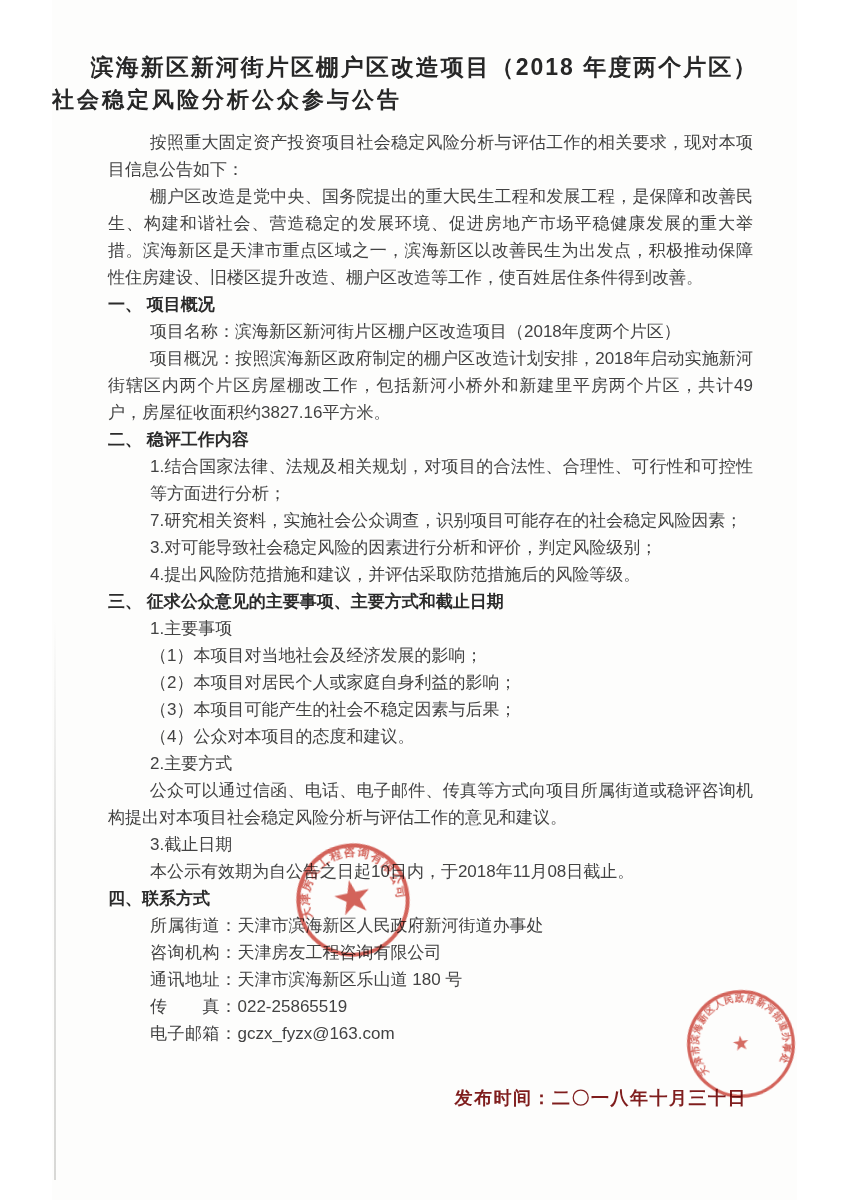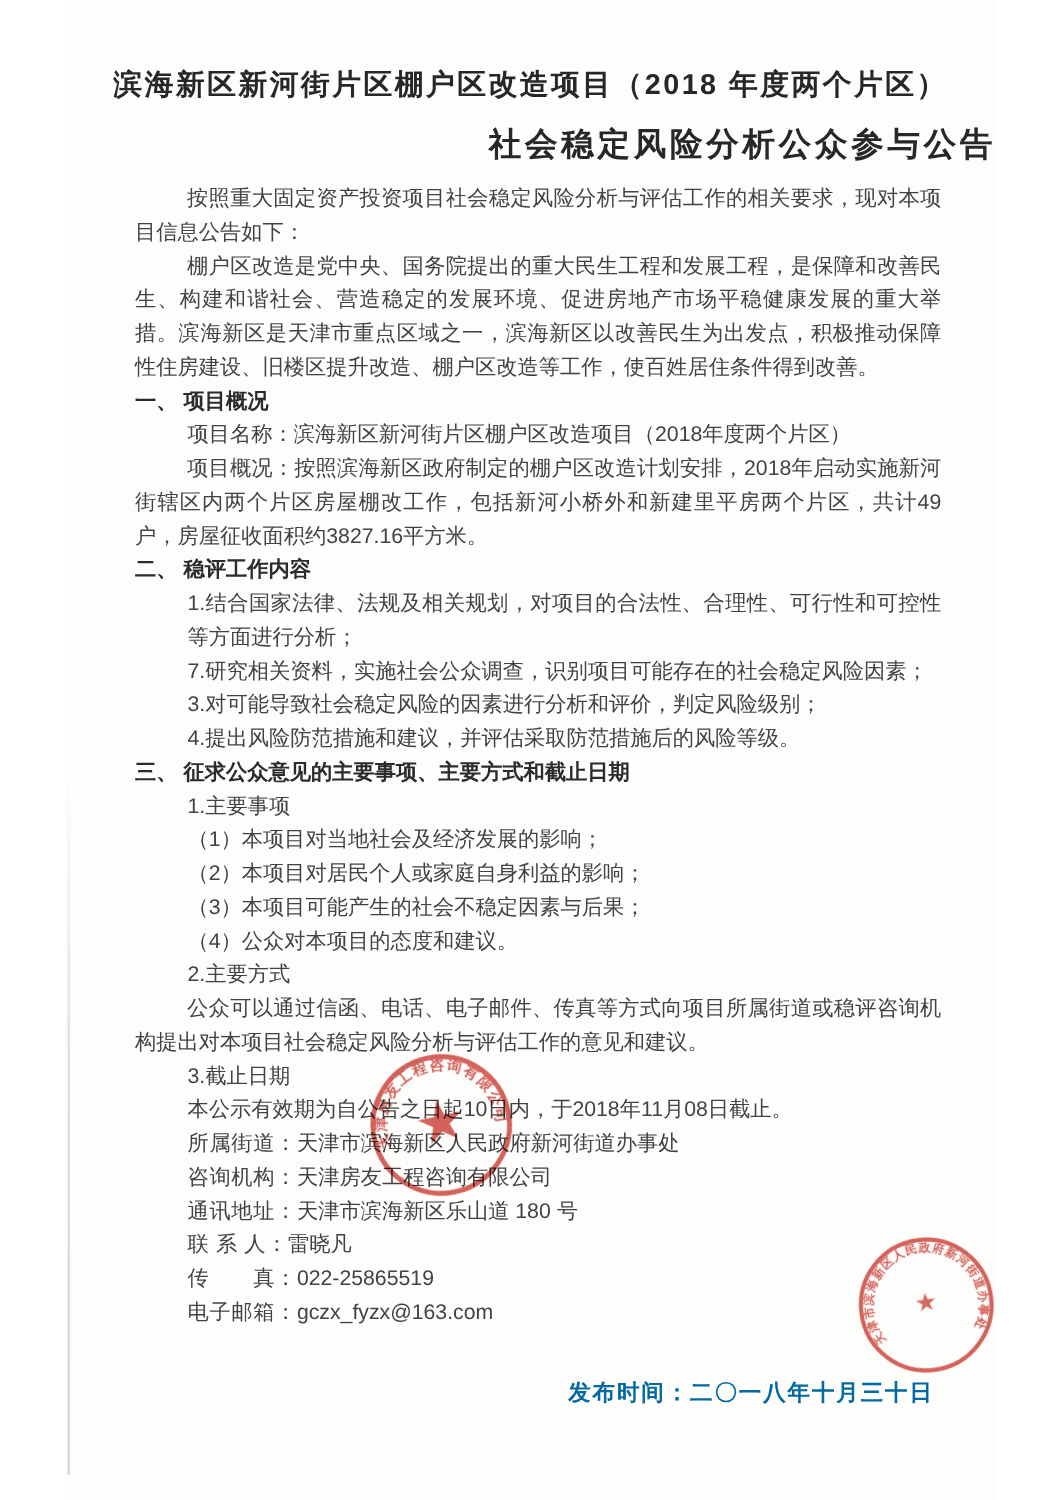--- a/index.html
+++ b/index.html
@@ -6,36 +6,36 @@
   body { background:#ffffff; font-family:"Liberation Sans", sans-serif; }
   .page {
     position:relative; width:745px; height:1200px; margin:0 auto;
     background:#fdfdfc; overflow:hidden; color:#3d3d3d;
   }
   .title1 {
     padding-top:52px; text-align:center; font-size:23px; line-height:31px;
     font-weight:bold; color:#272727; letter-spacing:2px;
   }
   .title2 {
-    margin-top:17px; text-align:right; font-size:26px; line-height:31px;
+    margin-top:1px; text-align:left; font-size:22px; line-height:31px;
     font-weight:bold; color:#272727; letter-spacing:3px;
   }
   .content {
     position:relative; z-index:1;
     margin:14px 44px 0 56px; font-size:17px; line-height:27px;
     text-align:justify; color:#424242;
   }
   .para  { text-indent:2.45em; }
   .line  { padding-left:42px; }
   .h     { font-weight:bold; color:#2b2b2b; }
   .contact-label { letter-spacing:0.5px; }
   .footer {
     position:relative; z-index:1;
     margin:38px 44px 0 56px; text-align:right; padding-right:6px;
-    font-size:18px; line-height:26px; font-weight:bold; color:#0369a1; letter-spacing:1.5px;
+    font-size:18px; line-height:26px; font-weight:bold; color:#7f1d1d; letter-spacing:1.5px;
   }
   
   .stamp { position:absolute; z-index:2; color:#cf4e44; mix-blend-mode:multiply; opacity:.88; filter:blur(.3px); }
   .stamp svg { display:block; width:100%; height:100%; }
   .stamp-star {
     position:absolute; left:50%; top:50%; transform:translate(-50%,-56%);
     color:#cf4e44; line-height:1; user-select:none;
   }
   .stamp1 { left:242px; top:841px; width:118px; height:118px; transform:rotate(-12deg); }
   .stamp1 .stamp-star { font-size:46px; }
@@ -78,31 +78,29 @@
     <div class="line">1.主要事项</div>
     <div class="line">（1）本项目对当地社会及经济发展的影响；</div>
     <div class="line">（2）本项目对居民个人或家庭自身利益的影响；</div>
     <div class="line">（3）本项目可能产生的社会不稳定因素与后果；</div>
     <div class="line">（4）公众对本项目的态度和建议。</div>
     <div class="line">2.主要方式</div>
     <p class="para" style="margin:0">公众可以通过信函、电话、电子邮件、传真等方式向项目所属街道或稳评咨询机构提出对本项目社会稳定风险分析与评估工作的意见和建议。</p>
     <div class="line">3.截止日期</div>
     <div class="line">本公示有效期为自公告之日起10日内，于2018年11月08日截止。</div>
 
+    <div class="h">四、联系方式</div>
     <div class="line">
       <span class="contact-label">所属街道：</span><span>天津市滨海新区人民政府新河街道办事处</span>
     </div>
     <div class="line">
       <span class="contact-label">咨询机构：</span><span>天津房友工程咨询有限公司</span>
     </div>
     <div class="line">
       <span class="contact-label">通讯地址：</span><span>天津市滨海新区乐山道 180 号</span>
-    </div>
-    <div class="line">
-      <span class="contact-label">联 系 人：</span><span>雷晓凡</span>
     </div>
     <div class="line">
       <span class="contact-label">传　　真：</span><span>022-25865519</span>
     </div>
     <div class="line">
       <span class="contact-label">电子邮箱：</span><span>gczx_fyzx@163.com</span>
     </div>
   </div>
 
   <div class="footer">

